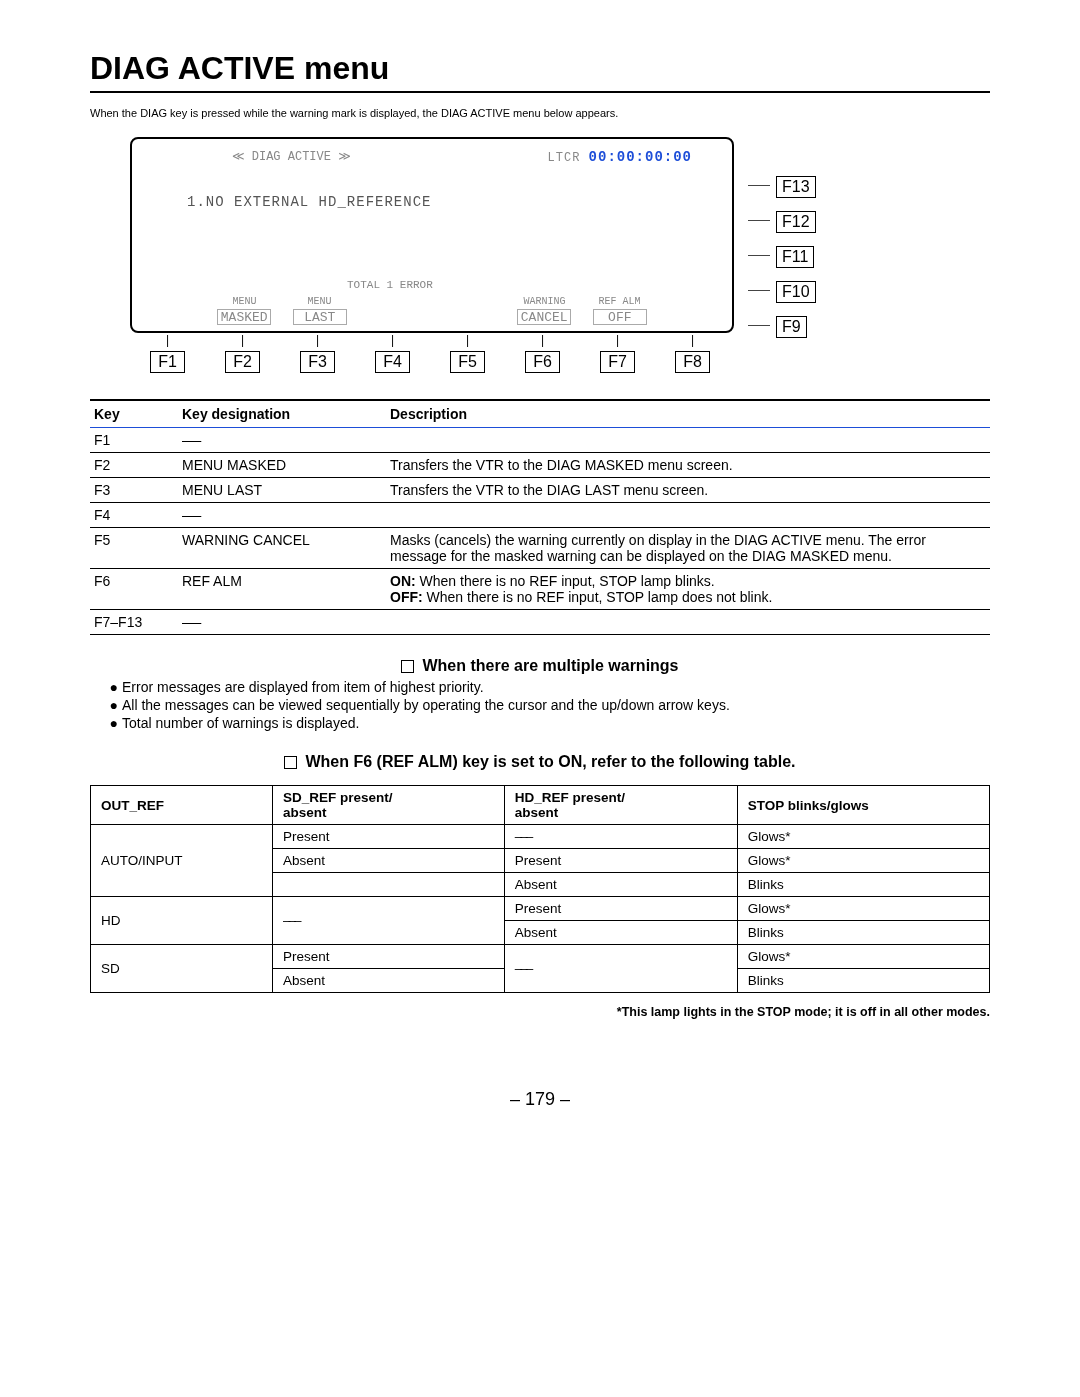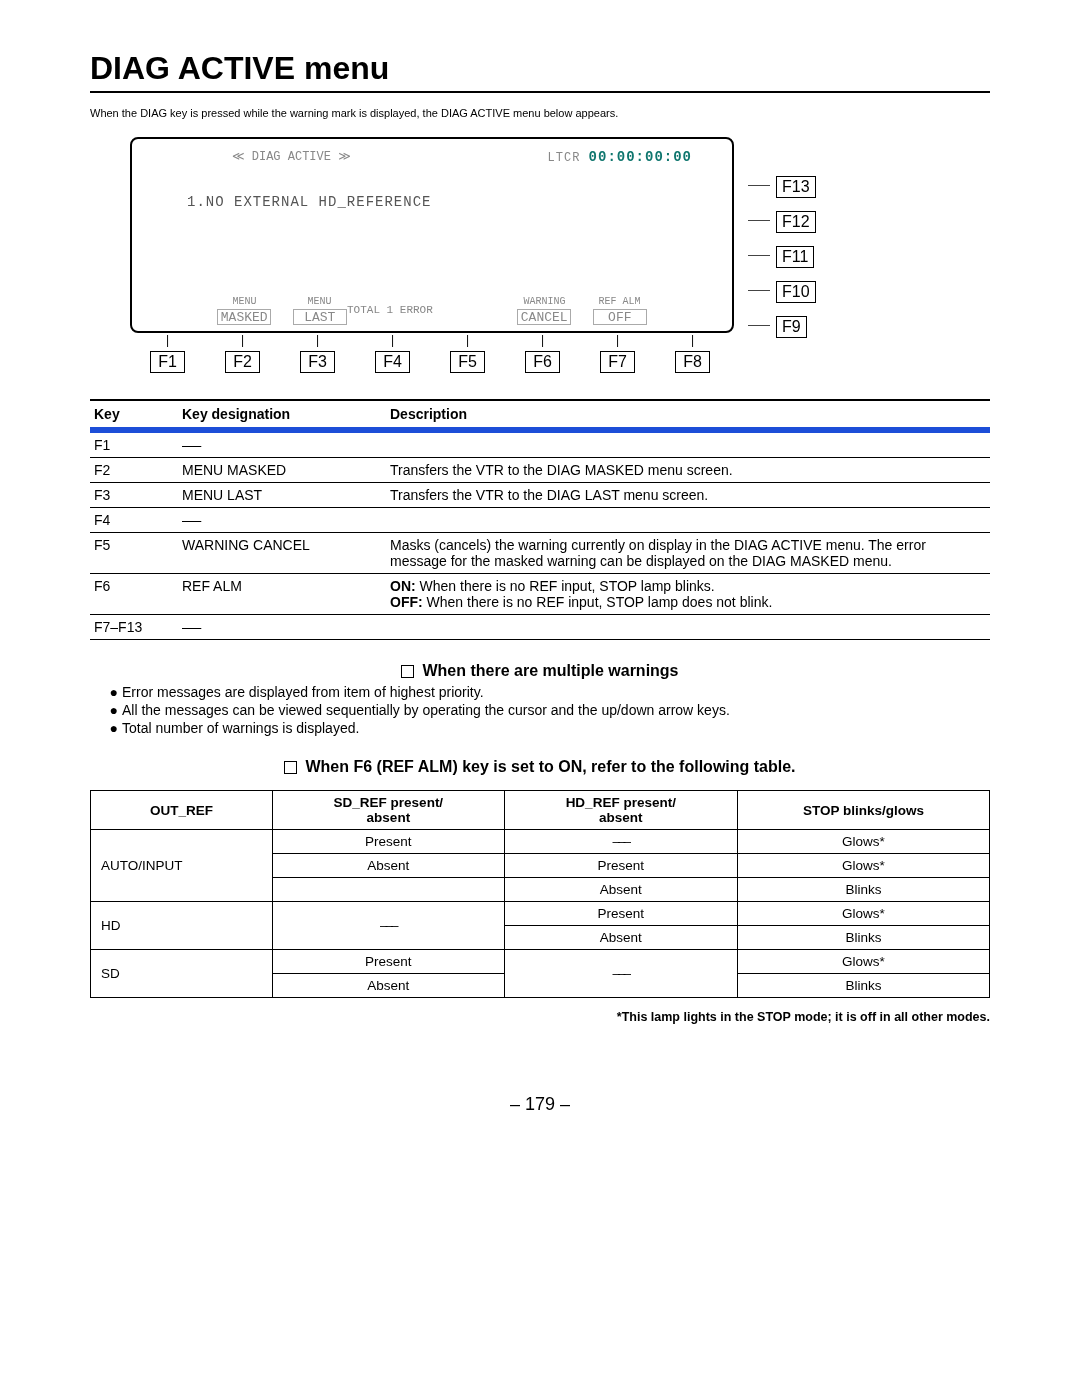--- a/index.html
+++ b/index.html
@@ -32,23 +32,23 @@
     width: 600px;
     height: 192px;
     position: relative;
     font-family: "Courier New", monospace;
     font-size: 12px;
     color: #888;
     margin-left: 40px;
   }
   .scr-title { position: absolute; top: 10px; left: 100px; }
   .scr-ltcr  { position: absolute; top: 10px; right: 40px; letter-spacing:1px;}
-  .scr-ltcr b { color:#0f766e; font-size:14px; }
+  .scr-ltcr b { color:#1d4ed8; font-size:14px; }
   .scr-msg   { position: absolute; top: 55px; left: 55px; font-size:14px; color:#555; letter-spacing:1px;}
-  .scr-total { position: absolute; top: 140px; left: 215px; font-size:11px;margin-top:25px; }
+  .scr-total { position: absolute; top: 140px; left: 215px; font-size:11px; }
   .scr-label-row { position: absolute; top: 157px; left:0; right:0; display:flex; }
   .scr-btn-row   { position: absolute; top: 170px; left:0; right:0; display:flex; }
   .scr-slot {
     width: 75px;
     display: inline-block;
     text-align: center;
     font-size: 10px;
     color:#888;
   }
   .scr-btn {
@@ -96,21 +96,21 @@
     width: 100%;
     border-collapse: collapse;
     font-size: 14px;
     margin-top: 8px;
   }
   table.key-table th {
     text-align: left;
     font-weight: bold;
     padding: 5px 4px;
     border-top: 2px solid #000;
-    border-bottom: 6px solid #1d4ed8;
+    border-bottom: 1px solid #1d4ed8;
   }
   table.key-table td {
     padding: 4px 4px;
     vertical-align: top;
     border-bottom: 1px solid #000;
   }
   .col-key { width: 80px; }
   .col-des { width: 200px; }
   .em-dash { letter-spacing: -2px; }
 
@@ -133,21 +133,21 @@
   
   table.ref-table {
     width: 100%;
     border-collapse: collapse;
     font-size: 13.5px;
     margin-top: 14px;
   }
   table.ref-table th, table.ref-table td {
     border: 1px solid #000;
     padding: 4px 10px;
-    text-align: center;
+    text-align: left;
   }
   table.ref-table th { font-weight: bold; }
   table.ref-table td.left { text-align: left; }
   .footnote {
     font-size: 12.5px;
     font-weight: bold;
     text-align: right;
     margin-top: 12px;
   }
   .pagenum {

